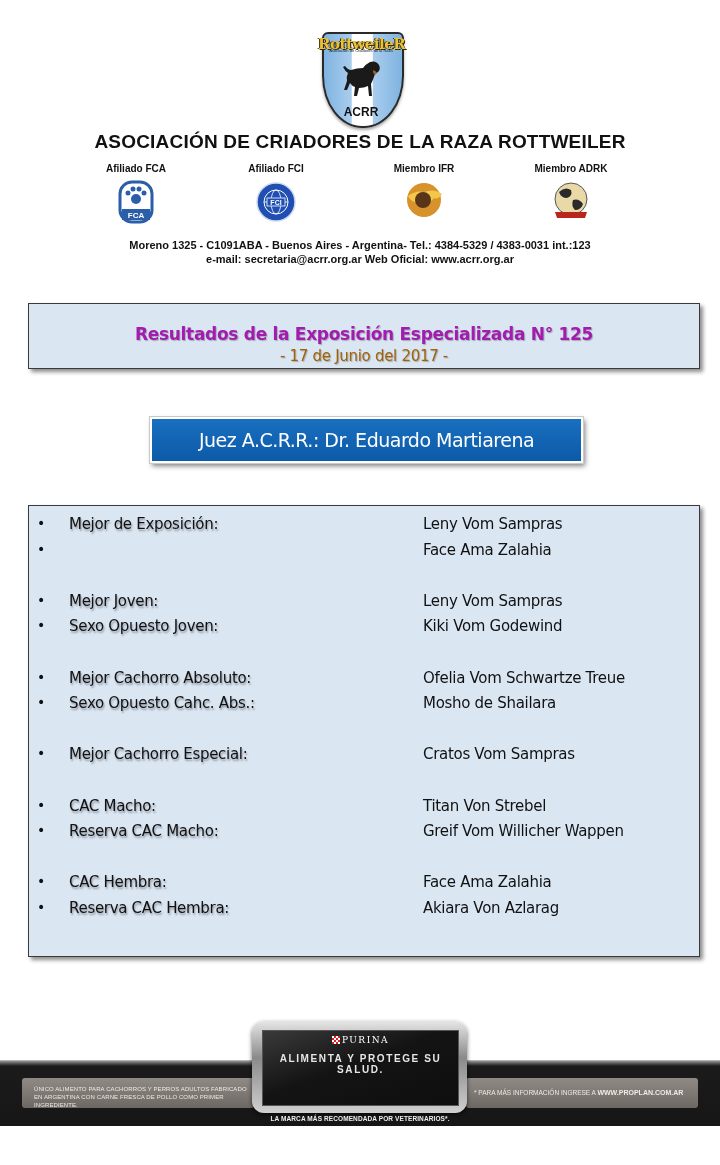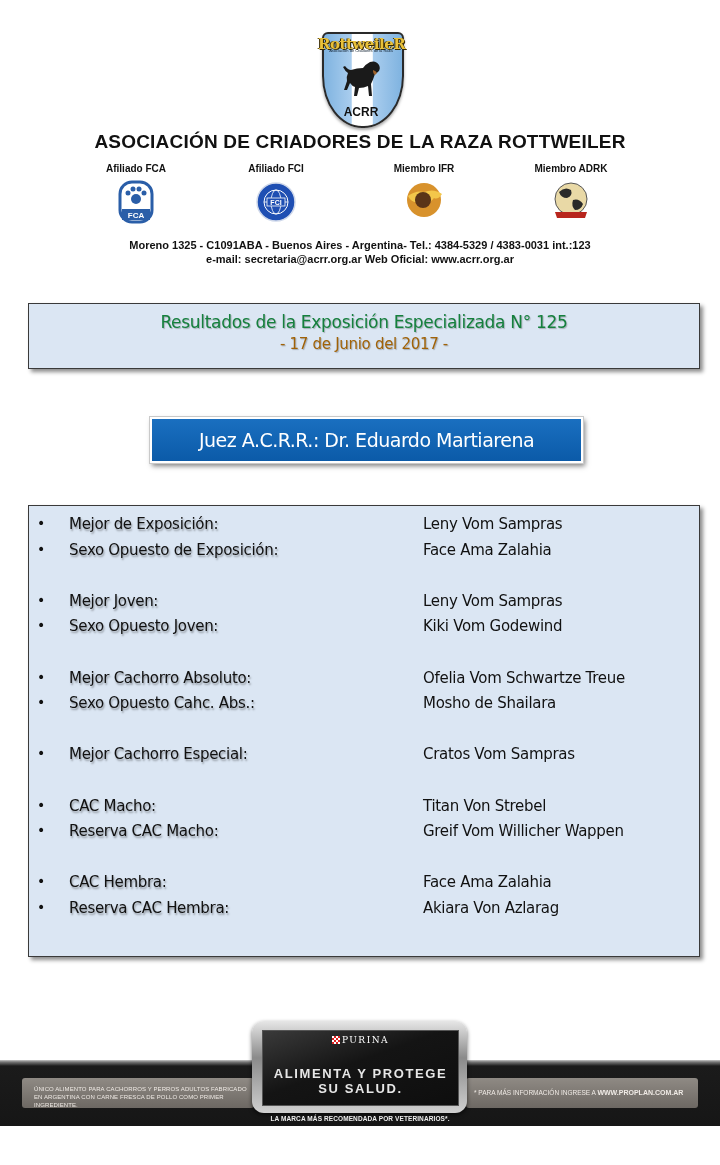--- a/index.html
+++ b/index.html
@@ -42,21 +42,21 @@
     left: 0; width: 720px; text-align: center; font-size: 11px; font-weight: bold; color: #111;
   }
 
   
   .title-box {
     left: 28px; top: 303px; width: 670px; height: 64px;
     background: #dbe6f3; border: 1px solid #3a3a3a;
     box-shadow: 3px 3px 4px rgba(0,0,0,.45);
     text-align: center; font-family: "DejaVu Sans", sans-serif;
   }
-  .title-main { margin-top: 8px; font-size: 17px; color: #15803d; text-shadow: 1px 1px 1px rgba(0,0,0,.25); letter-spacing: -0.3px; }
+  .title-main { margin-top: 20px; font-size: 17px; color: #a21caf; text-shadow: 1px 1px 1px rgba(0,0,0,.25); letter-spacing: -0.3px; font-weight: bold; }
   .title-date { margin-top: 3px; font-size: 15px; color: #a16207; text-shadow: 1px 1px 1px rgba(0,0,0,.25); letter-spacing: -0.3px; }
 
   
   .judge {
     left: 150px; top: 417px; width: 429px; height: 42px;
     background: linear-gradient(#1a6fc0, #0b5aa8);
     border: 2px solid #ffffff; outline: 1px solid #c9c9c9;
     box-shadow: 2px 3px 5px rgba(0,0,0,.5);
     color: #fff; font-family: "DejaVu Sans", sans-serif; font-size: 19px;
     line-height: 42px; text-align: center; letter-spacing: -0.5px;
@@ -103,21 +103,21 @@
   }
   .purina { margin-top: 4px; font-family: "DejaVu Serif", serif; font-size: 9px; letter-spacing: 1.5px; }
   .purina .check {
     display: inline-block; width: 8px; height: 8px; vertical-align: -1px; margin-right: 2px;
     background:
       linear-gradient(45deg, #d22 25%, transparent 25%, transparent 75%, #d22 75%),
       linear-gradient(45deg, #d22 25%, #fff 25%, #fff 75%, #d22 75%);
     background-size: 4px 4px; background-position: 0 0, 2px 2px;
   }
   .proplan { font-family: "DejaVu Serif", serif; font-size: 27px; line-height: 30px; letter-spacing: 0.5px; }
-  .tagline { font-size: 13px; font-weight: bold; letter-spacing: 1.6px; margin-top: 21px; color: #e6e6e6; }
+  .tagline { font-size: 10px; font-weight: bold; letter-spacing: 1.6px; margin-top: 8px; color: #e6e6e6; }
   .vet-line { left: 0; top: 1115px; width: 720px; text-align: center; color: #eee; font-size: 6.5px; font-weight: bold; letter-spacing: 0.1px; }
 </style>
 </head>
 <body>
 
 <div class="abs logo-wrap">
   <div class="logo-shield"></div>
   <div class="logo-banner">RottweileR</div>
   <div class="logo-sub">Asociación de Criadores de la Raza</div>
   <svg class="logo-dog" viewBox="0 0 44 40">
@@ -181,21 +181,20 @@
 <div class="abs judge">Juez A.C.R.R.: Dr. Eduardo Martiarena</div>
 
 <div class="abs results">
   <div class="row" style="top:9px;">
     <span class="bullet">•</span>
     <span class="label">Mejor de Exposición:</span>
     <span class="value">Leny Vom Sampras</span>
   </div>
   <div class="row" style="top:35px;">
     <span class="bullet">•</span>
-    <span class="label">Sexo Opuesto de Exposición:</span>
     <span class="value">Face Ama Zalahia</span>
   </div>
   <div class="row" style="top:86px;">
     <span class="bullet">•</span>
     <span class="label">Mejor Joven:</span>
     <span class="value">Leny Vom Sampras</span>
   </div>
   <div class="row" style="top:111px;">
     <span class="bullet">•</span>
     <span class="label">Sexo Opuesto Joven:</span>

